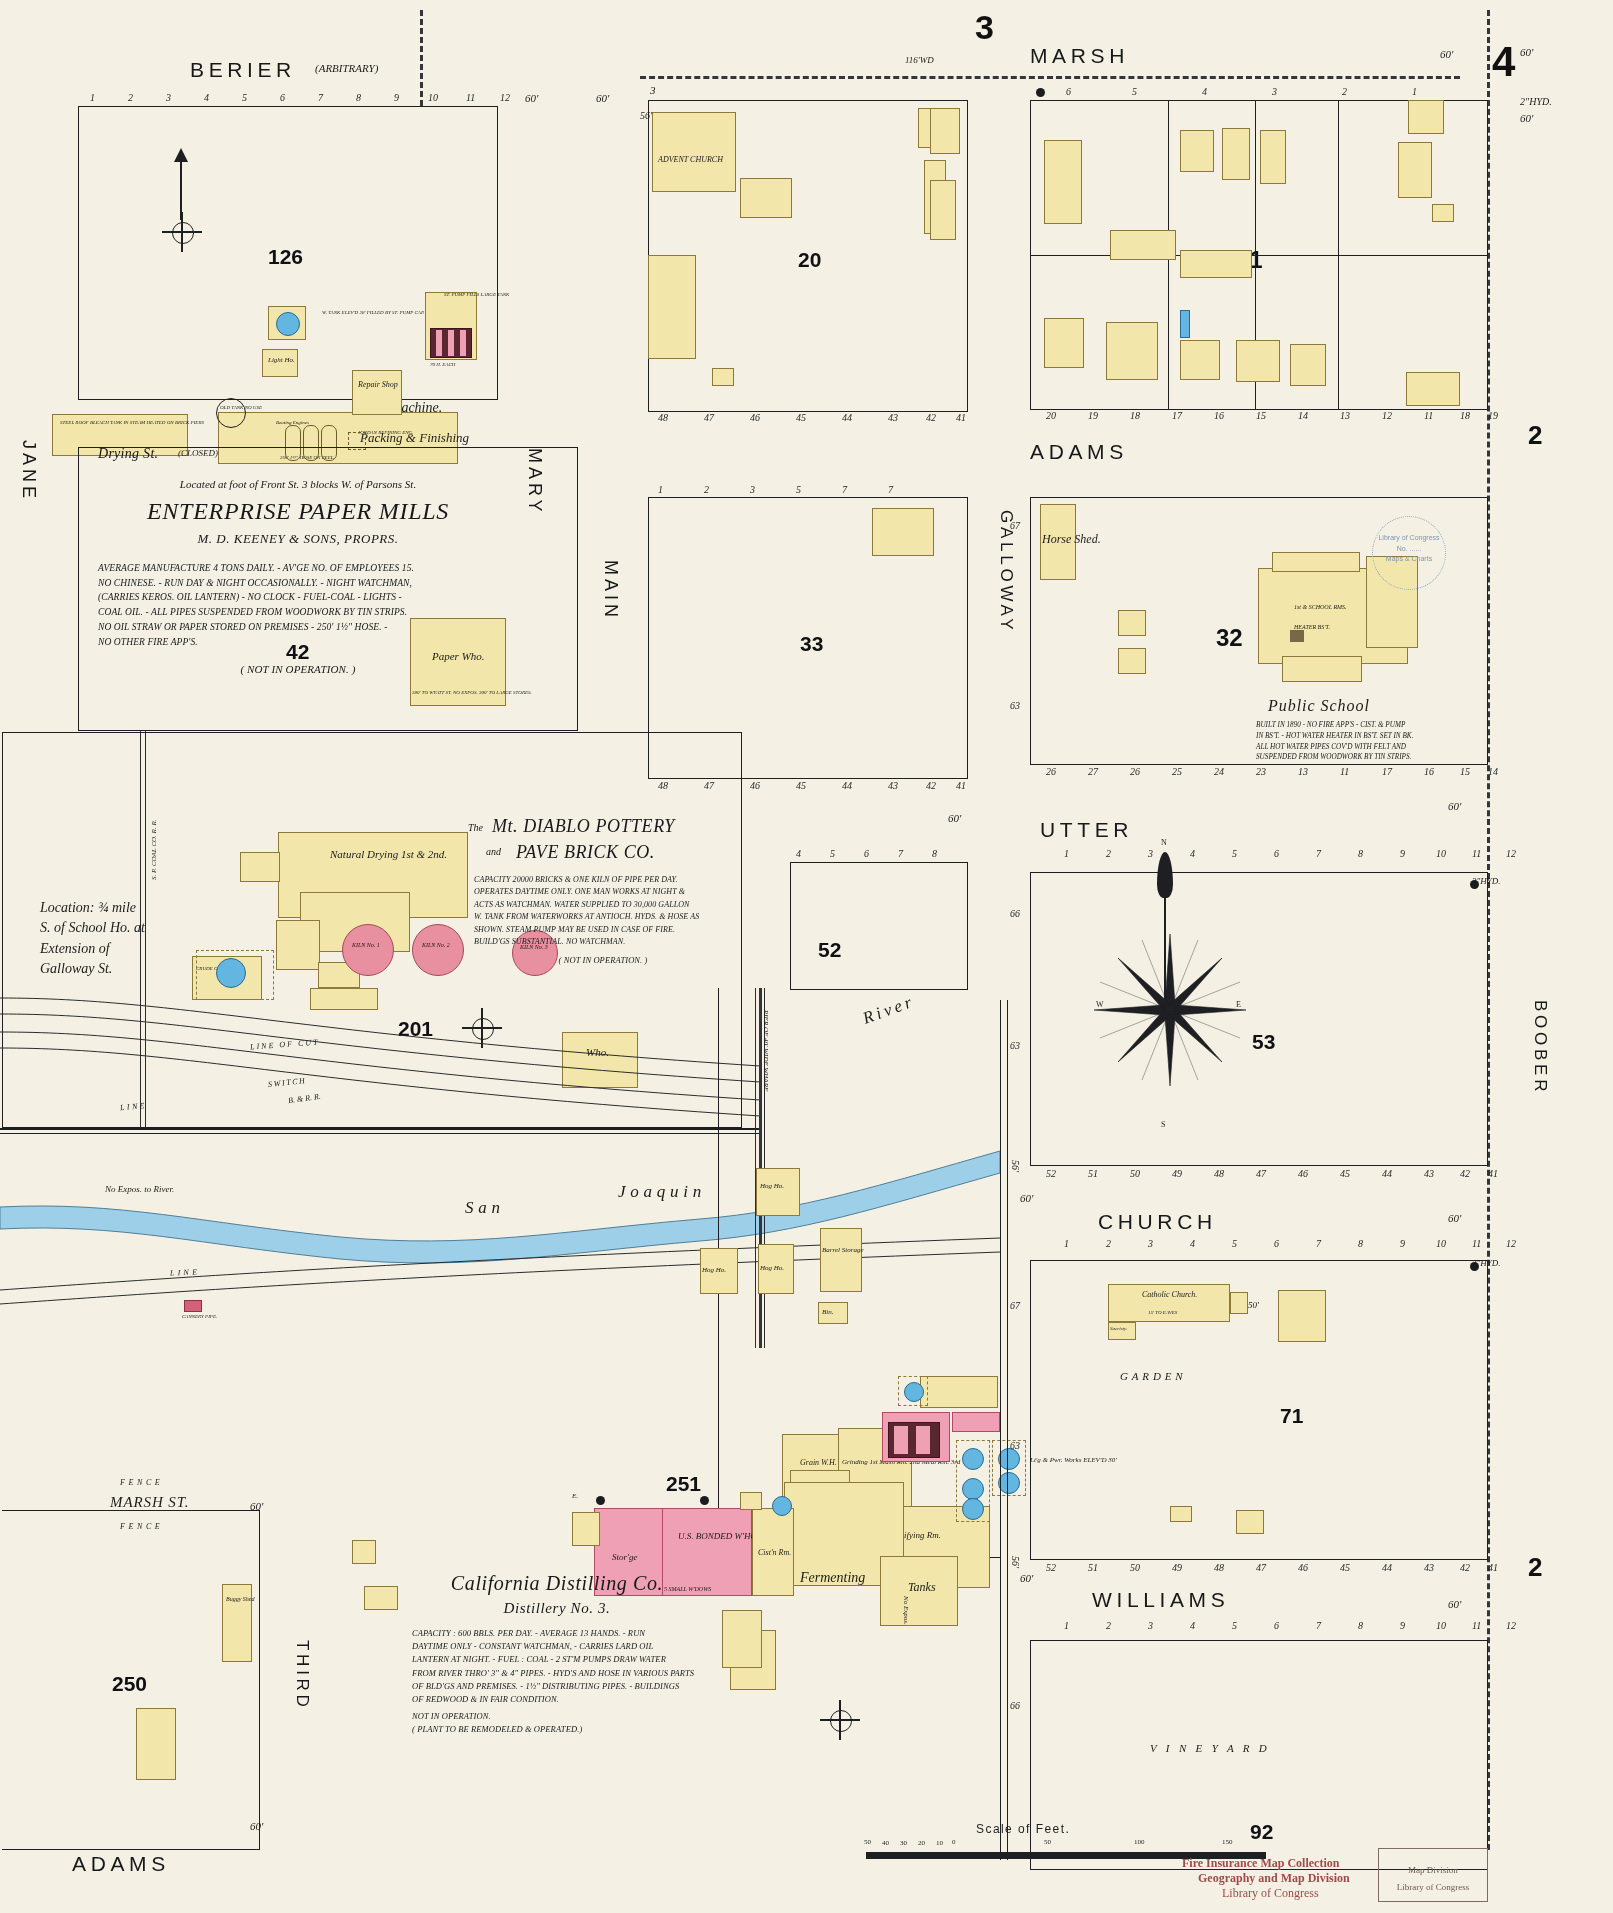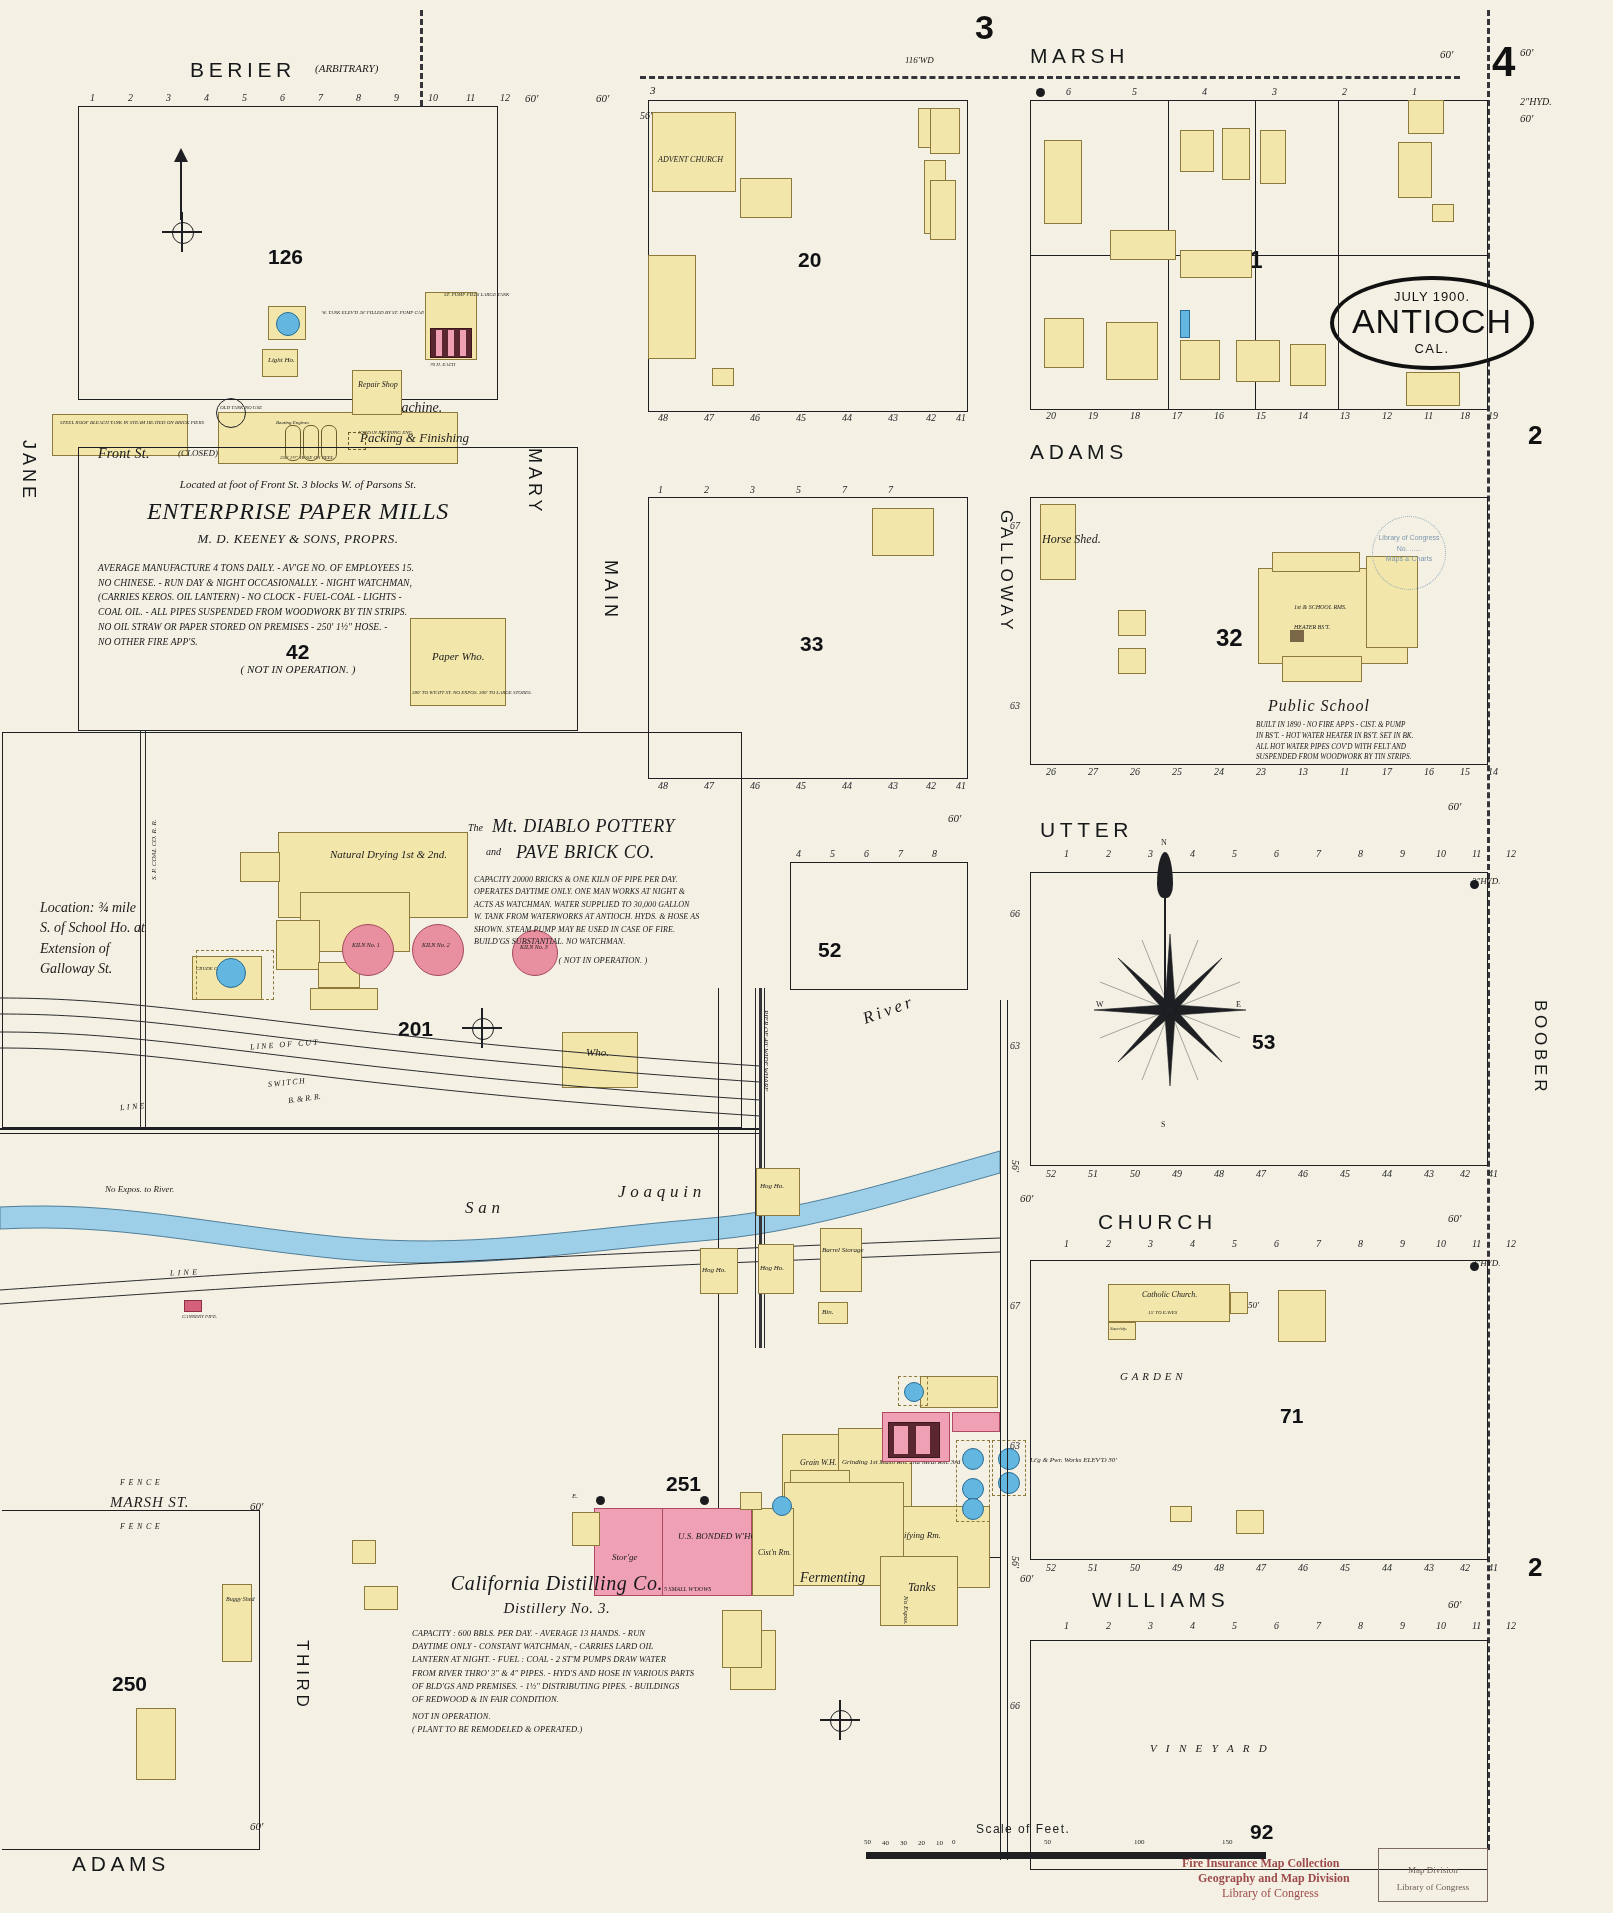--- a/index.html
+++ b/index.html
@@ -103,25 +103,20 @@
 
   <div class="dashline" style="left:640px;top:76px;width:820px;"></div>
   <div class="abs hand" style="left:1440px;top:48px;font-size:11px;">60'</div>
   <div class="abs hand" style="left:1520px;top:96px;font-size:10px;">2"HYD.</div>
 
   <div class="dashlinev" style="left:1487px;top:10px;height:1840px;"></div>
   <div class="abs bigsheetnum" style="left:1528px;top:420px;font-size:26px;">2</div>
   <div class="abs bigsheetnum" style="left:1528px;top:1552px;font-size:26px;">2</div>
   <div class="abs street" style="left:1530px;top:1000px;font-size:17px;writing-mode:vertical-rl;">BOOBER</div>
 
-  <div id="titleOval" style="left:1330px;top:276px;">
-    <div class="d">JULY 1900.</div>
-    <div class="n">ANTIOCH</div>
-    <div class="s">CAL.</div>
-  </div>
 
   <div class="abs street st-lg" style="left:190px;top:58px;">BERIER</div>
   <div class="abs hand" style="left:315px;top:62px;font-size:11px;">(ARBITRARY)</div>
 
   <div class="dashlinev" style="left:420px;top:10px;height:96px;"></div>
 
   <div class="lot" style="left:78px;top:106px;width:420px;height:294px;"></div>
   <div class="abs blocknum" style="left:268px;top:245px;">126</div>
 
   <div class="abs" style="left:80px;top:92px;width:420px;">
@@ -176,21 +171,21 @@
   <div class="abs" style="left:460px;top:330px;width:6px;height:26px;background:#f0a0b4;"></div>
   <div class="abs hand xtiny" style="left:444px;top:292px;">ST. PUMP FILLS LARGE TANK</div>
   <div class="abs hand xtiny" style="left:430px;top:362px;">70 H. EACH</div>
 
   <div class="bld" style="left:52px;top:414px;width:136px;height:42px;"></div>
   <div class="abs hand xtiny" style="left:60px;top:420px;">STEEL ROOF BLEACH TANK IN STEAM HEATED ON BRICK PIERS</div>
   <div class="abs" style="left:216px;top:398px;width:28px;height:28px;border:1.3px solid #1d1f22;border-radius:50%;"></div>
   <div class="abs hand xtiny" style="left:220px;top:405px;font-size:5px;">OLD TANK NO USE</div>
 
   <div class="hline" style="left:78px;top:447px;width:420px;"></div>
-  <div class="abs street" style="left:98px;top:446px;font-size:14px;letter-spacing:.02em;font-family:'Liberation Serif',serif;font-style:italic;">Front St.</div>
+  <div class="abs street" style="left:98px;top:446px;font-size:14px;letter-spacing:.02em;font-family:'Liberation Serif',serif;font-style:italic;">Drying St.</div>
   <div class="abs hand" style="left:178px;top:448px;font-size:9px;">(CLOSED)</div>
 
   <div class="tb" style="left:88px;top:478px;width:420px;">
     <div class="note center">Located at foot of Front St. 3 blocks W. of Parsons St.</div>
     <div class="h1 center" style="margin-top:8px;">ENTERPRISE PAPER MILLS</div>
     <div class="h2 center" style="margin-top:6px;">M. D. KEENEY &amp; SONS, PROPRS.</div>
     <div class="body" style="margin-top:14px;padding-left:10px;">
       <div>AVERAGE MANUFACTURE 4 TONS DAILY. - AV'GE NO. OF EMPLOYEES 15.</div>
       <div>NO CHINESE. - RUN DAY &amp; NIGHT OCCASIONALLY. - NIGHT WATCHMAN,</div>
       <div>(CARRIES KEROS. OIL LANTERN) - NO CLOCK - FUEL-COAL - LIGHTS -</div>

